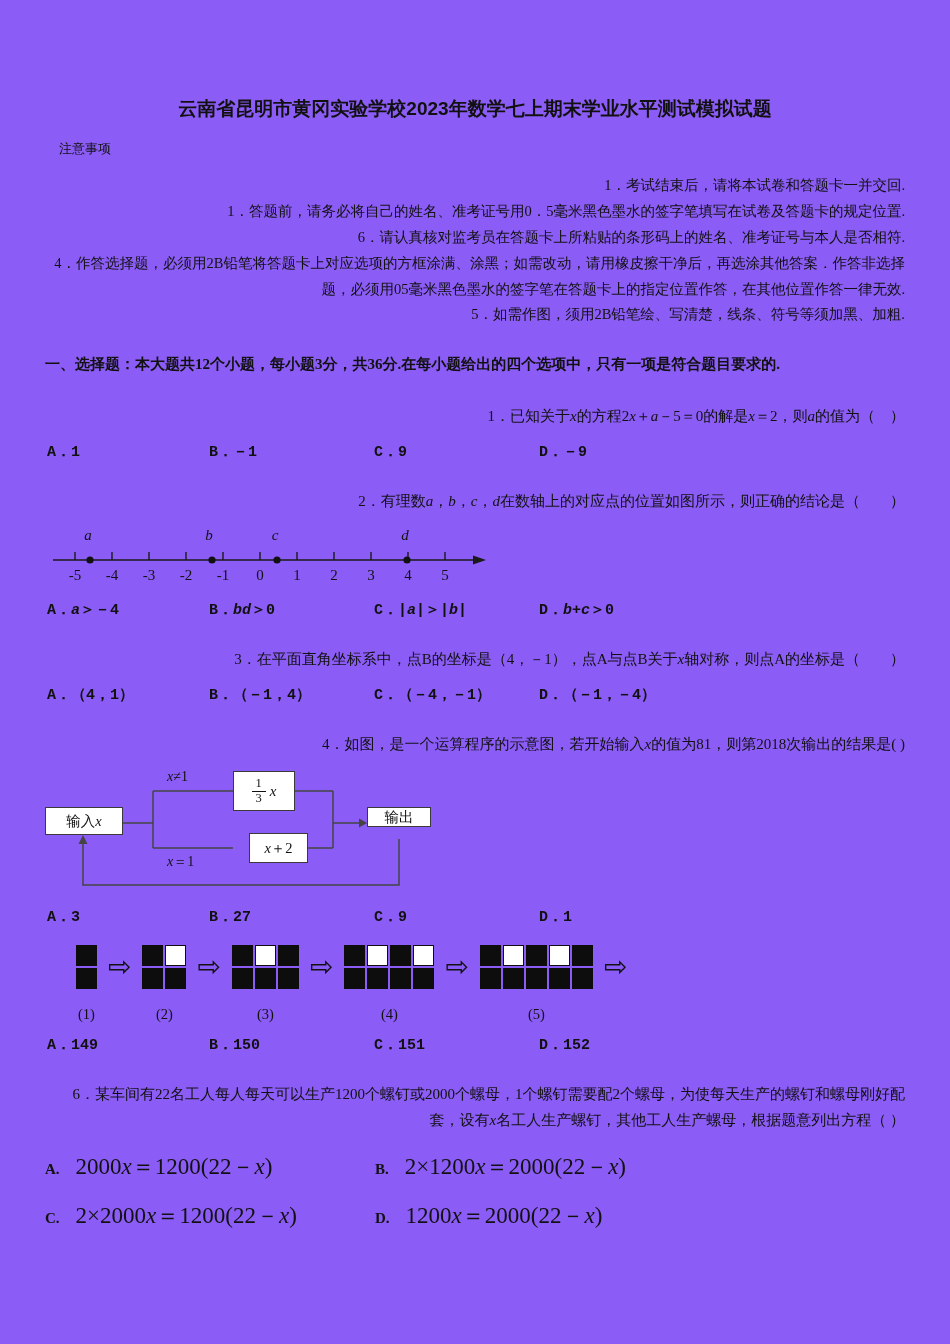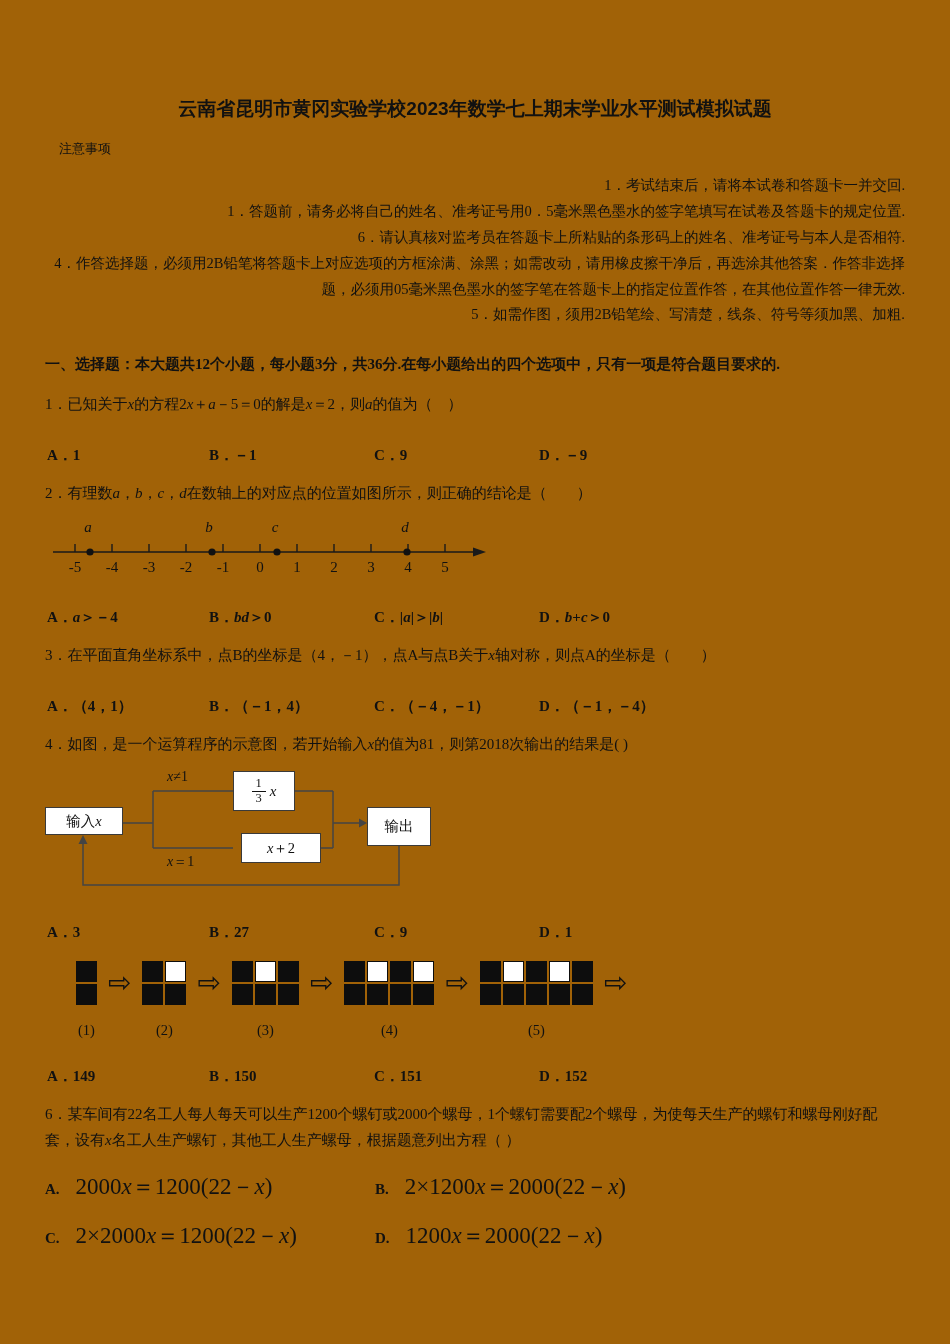--- a/index.html
+++ b/index.html
@@ -1,25 +1,25 @@
 <!DOCTYPE html>
 <html><head>
 <meta charset="utf-8">
 <style>
   html,body{margin:0;padding:0;background:#fff;color:#111;}
   body{font-family:"Liberation Serif","DejaVu Serif",serif;}
-  .page{width:950px;min-height:1344px;box-sizing:border-box;padding:96px 45px 40px 45px;background:#a16207;}
+  .page{width:950px;min-height:1344px;box-sizing:border-box;padding:96px 45px 40px 45px;background:#8b5cf6;}
   .title{margin:0 0 16px 0;text-align:center;font-family:"Liberation Sans","DejaVu Sans",sans-serif;
          font-weight:bold;font-size:19px;line-height:1.4;}
   .notice-header{margin:14px;font-size:13px;line-height:1.6;}
   .notice-item{margin:0;font-size:14.5px;line-height:1.78;text-align:right;}
   .section-heading{margin:24px 0 0 0;font-weight:bold;font-size:15px;line-height:1.6;}
-  .stem{margin:16px 0 0 0;font-size:15px;line-height:1.7;}
-  .options{display:grid;grid-template-columns:162px 165px 165px 1fr;margin:28px 0 0 2px;
-           font-size:15px;font-weight:bold;}
+  .stem{margin:28px 0 0 0;font-size:15px;line-height:1.7;text-align:right;}
+  .options{display:grid;grid-template-columns:162px 165px 165px 1fr;margin:12px 0 0 2px;
+           font-size:15px;font-weight:bold;font-family:Liberation Mono, monospace;}
   .options span{display:block;}
   i{font-style:italic;}
 
   
   .figure-numberline{margin:8px 0 0 0;}
 
   
   .flowchart{position:relative;width:400px;height:128px;margin:10px 0 0 0;}
   .flow-lines{position:absolute;left:0;top:0;}
   .fbox{position:absolute;border:1.6px solid #3a3a3a;background:#fff;display:flex;
@@ -151,24 +151,24 @@
       <div class="fbox" style="left:0;top:40px;width:78px;height:28px">
         <span>输入<i>x</i></span>
       </div>
       <div class="fbox" style="left:188px;top:4px;width:62px;height:40px">
         <span class="frac">
             <span class="fnum">1</span>
             <span class="fden">3</span>
           </span>
           <span class="mvar">x</span>
       </div>
-      <div class="fbox" style="left:196px;top:66px;width:80px;height:30px">
+      <div class="fbox" style="left:204px;top:66px;width:59px;height:30px">
         <span><i>x</i>＋2</span>
       </div>
-      <div class="fbox" style="left:322px;top:40px;width:64px;height:39px">
+      <div class="fbox" style="left:322px;top:40px;width:64px;height:20px">
         <span>输出</span>
       </div>
       <div class="fcond" style="left:122px;top:2px"><i>x</i>≠1</div>
       <div class="fcond" style="left:122px;top:86px"><i>x</i>＝1</div>
     </div>
     <div class="options">
       <span>A．3</span>
       <span>B．27</span>
       <span>C．9</span>
       <span>D．1</span>

